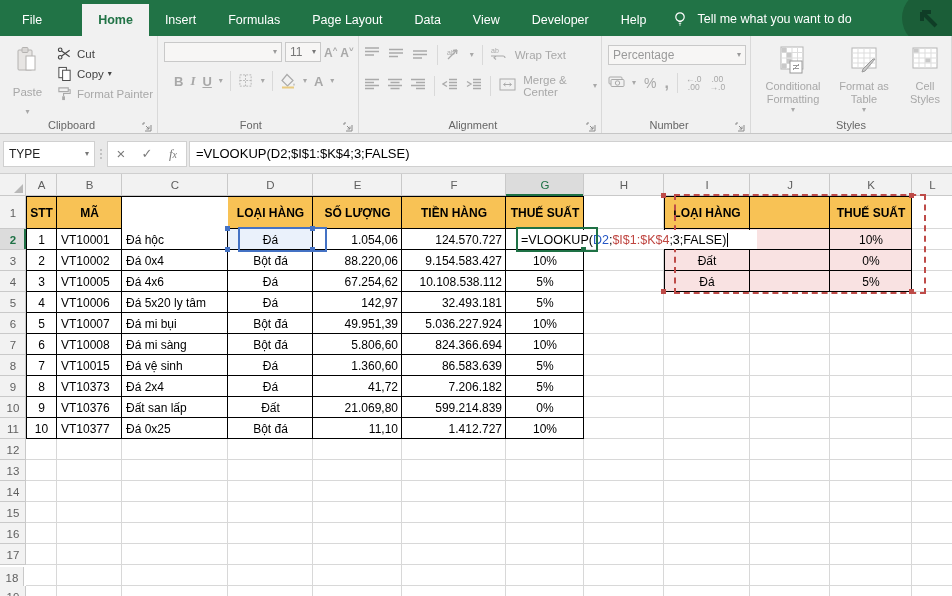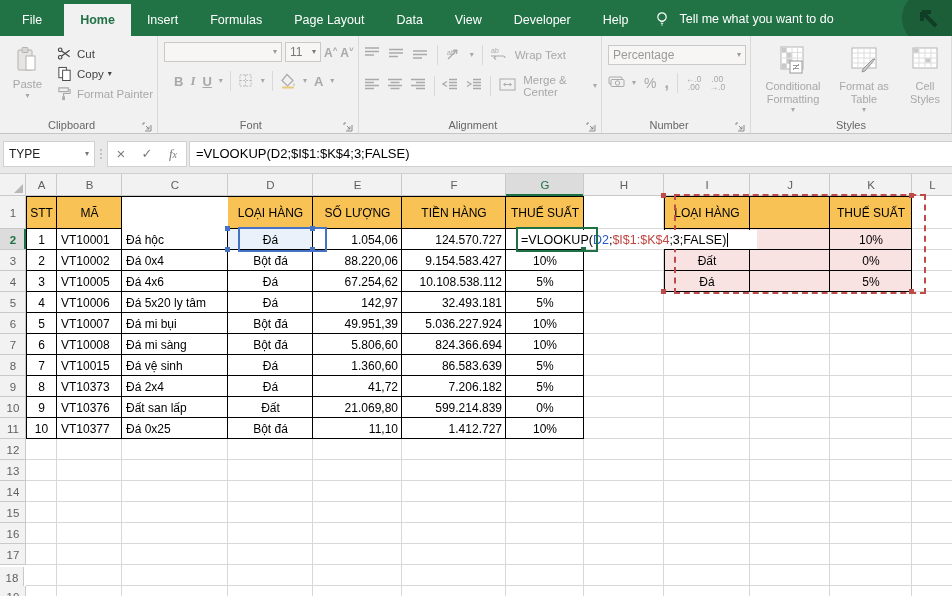--- a/index.html
+++ b/index.html
@@ -4,39 +4,39 @@
 <style>
   html,body{margin:0;padding:0;background:#888;}
   #app{position:relative;width:952px;height:596px;background:#fff;overflow:hidden;
        font-family:"Liberation Sans","DejaVu Sans",sans-serif;-webkit-font-smoothing:antialiased;}
   #app *{box-sizing:border-box;}
 
   
   .titlebar{position:absolute;left:0;top:0;width:952px;height:36px;background:#217346;display:flex;align-items:flex-end;overflow:hidden;}
   .tab{color:#fff;font-size:12.5px;padding:9px 16px 9px 16px;white-space:nowrap;cursor:default;}
   .tab.file{background:#217346;padding:9px 22px;}
-  .tab.active{background:#f1f1f1;color:#217346;font-weight:bold;}
+  .tab.active{background:#f1f1f1;color:#217346;font-weight:bold;margin-left:18px;}
   .tellme{display:flex;align-items:center;gap:9px;color:#fff;font-size:12.5px;padding:9px 10px;white-space:nowrap;}
   .logo-circle{position:absolute;right:-6px;top:-10px;width:56px;height:56px;border-radius:50%;background:#1b5e38;}
   .logo-circle svg{position:absolute;left:12px;top:14px;}
 
   
   .ribbon{position:absolute;left:0;top:36px;width:952px;height:98px;background:#f1f1f1;border-bottom:1px solid #c6c6c6;display:flex;}
   .group{position:relative;height:100%;border-right:1px solid #d9d9d9;padding:6px 4px 18px 6px;}
   .group-label{position:absolute;bottom:2px;left:0;right:14px;text-align:center;font-size:11px;color:#666;}
   .launcher{position:absolute;bottom:3px;right:3px;width:12px;height:12px;color:#8a8a8a;}
   .dis{color:#a8a8a8;}
   .en{color:#444;}
   .icon16{width:16px;height:16px;display:inline-block;vertical-align:middle;}
   .caret{font-family:"DejaVu Sans",sans-serif;font-size:8px;line-height:1;vertical-align:middle;}
   .combo{height:20px;border:1px solid #c9c9c9;background:#f7f6f5;color:#9a9a9a;font-size:12px;
          display:flex;align-items:center;padding:0 4px;justify-content:space-between;}
 
   .g-clip{width:158px;display:flex;}
-  .paste-btn{width:46px;display:flex;flex-direction:column;align-items:center;gap:2px;padding-top:4px;font-size:11.5px;}
+  .paste-btn{width:46px;display:flex;flex-direction:column;align-items:center;gap:10px;padding-top:4px;font-size:11.5px;}
   .clip-col{display:flex;flex-direction:column;gap:4px;padding:4px 0 0 8px;font-size:11.5px;}
   .clip-item{display:flex;align-items:center;gap:4px;white-space:nowrap;}
 
   .g-font{width:216px;}
   .font-row1{display:flex;align-items:center;gap:3px;}
   .font-row2{display:flex;align-items:center;gap:7px;margin-top:9px;padding-left:10px;font-size:13px;}
   .fbtn{font-size:13px;font-weight:bold;}
   .vsep{width:1px;height:20px;background:#d9d9d9;}
 
   .g-align{width:272px;}
@@ -63,21 +63,21 @@
   
   #sheet{position:absolute;left:0;top:174px;width:952px;height:422px;background:#fff;overflow:hidden;}
   .colhdr,.rowhdr{position:absolute;background:#f2f2f2;color:#5f5f5f;font-size:11.5px;display:flex;align-items:center;justify-content:center;
     box-shadow:inset -1px -1px 0 #c9c9c9;}
   .hdr-active-col{background:#dcdcdc;color:#1e7145;box-shadow:inset -1px 0 0 #c9c9c9, inset 0 -2px 0 #1e7145;}
   .hdr-active-row{background:#dcdcdc;color:#1e7145;font-weight:bold;box-shadow:inset 0 -1px 0 #c9c9c9, inset -2px 0 0 #1e7145;}
   .corner{position:absolute;left:0;top:0;width:26px;height:22px;background:#f2f2f2;box-shadow:inset -1px -1px 0 #c9c9c9;}
   .corner i{position:absolute;right:3px;bottom:3px;width:0;height:0;border-left:9px solid transparent;border-bottom:9px solid #b8b8b8;}
   .cell{position:absolute;background:#fff;box-shadow:inset -1px -1px 0 #d8d8d8;font-size:12px;color:#000;display:flex;align-items:center;overflow:hidden;white-space:nowrap;}
   .tb{box-shadow:inset -1px -1px 0 #000;}
-  .th{font-weight:normal;justify-content:center;}
+  .th{font-weight:bold;justify-content:center;}
   .region-edge{position:absolute;border-top:1px solid #000;border-left:1px solid #000;pointer-events:none;}
   .ov{position:absolute;pointer-events:none;margin-left:12px;}
   .handle{position:absolute;width:5px;height:5px;}
 </style>
 </head>
 <body>
 
 <div id="app">
 
   <div class="titlebar">

